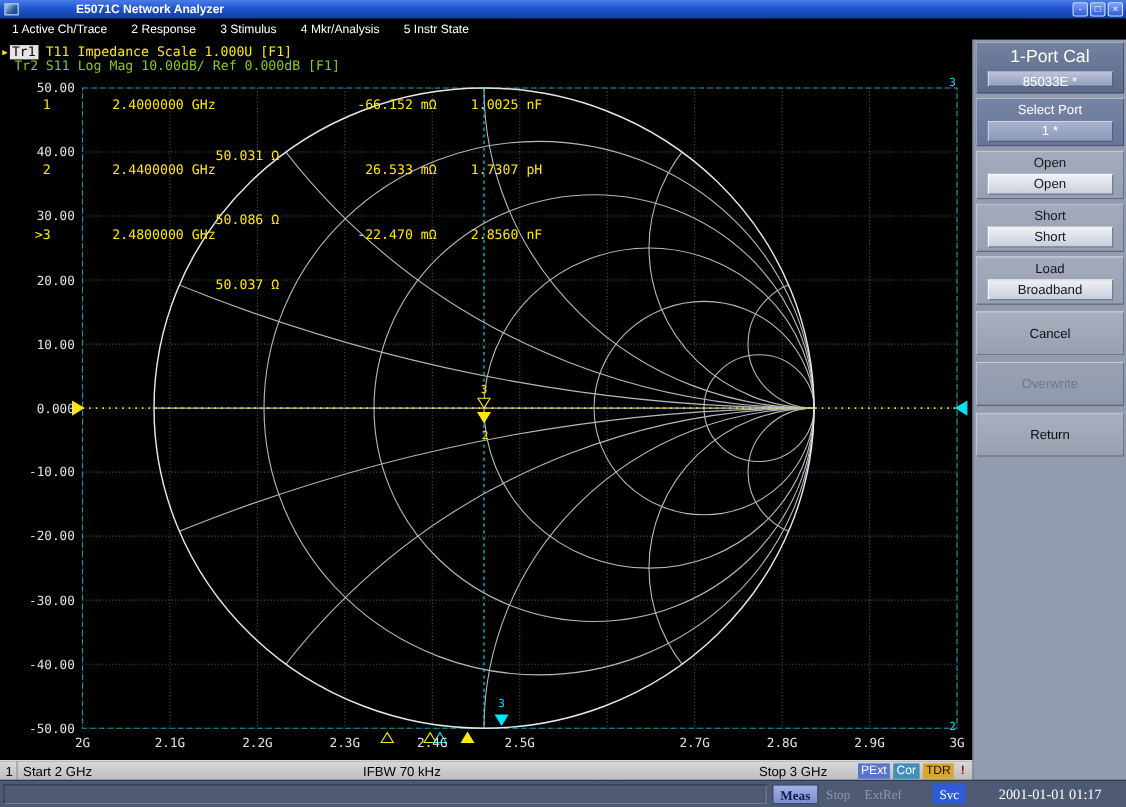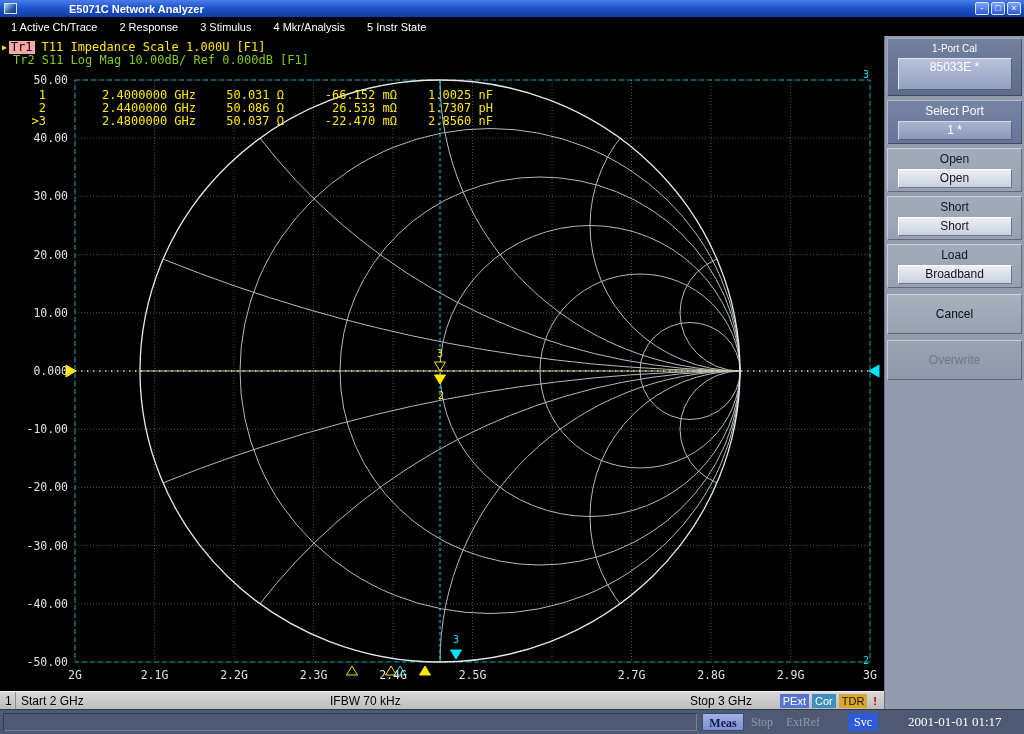--- a/index.html
+++ b/index.html
@@ -27,42 +27,42 @@
   .menu-item{color:#fff;font:11px "Liberation Sans",sans-serif;padding:0 11px;white-space:nowrap;}
 
   
   .main{position:absolute;left:0;top:36px;width:884px;height:655px;background:#000;}
   #plot-svg{position:absolute;left:0;top:0;}
 
   .trace-line{position:absolute;display:flex;align-items:center;font-size:12px;line-height:13px;white-space:pre;}
   .trace-line.t1{left:2px;top:5px;color:#ffe800;}
   .trace-line.t2{left:13px;top:18px;color:#84cc16;}
   .tr-arrow{font-size:8px;margin-right:2px;color:#ffe800;}
-  .tr1-label{background:#fca5a5;color:#000;padding:0 2px;}
+  .tr1-label{background:#e5e5e5;color:#000;padding:0 2px;}
   .tr-info{margin-left:7px;}
 
   #marker-table{position:absolute;left:22px;top:53px;color:#ffe800;font-size:12px;line-height:13.2px;}
   .mk-row{display:flex;white-space:pre;}
   .mk-num{width:24px;text-align:right;}
   .mk-freq{width:140px;margin-left:10px;text-align:right;}
-  .mk-v1{width:88px;text-align:right;}
+  .mk-v1{width:88px;text-align:left;margin-top:46px;}
   .mk-v2{width:113px;text-align:right;}
   .mk-v3{width:96px;text-align:right;}
 
   .y-label{position:absolute;left:20px;width:48px;text-align:right;color:#e2e2e2;
     font-size:11.5px;line-height:14px;}
   .x-label{position:absolute;color:#e2e2e2;font-size:11.5px;transform:translateX(-50%);}
 
   
   .softpanel{position:absolute;left:884px;top:36px;width:140px;height:673px;
     background:#939cae;border-left:1px solid #6a7388;font-family:"Liberation Sans",sans-serif;}
   .sk-header{margin:2px;padding:5px 0 6px;background:linear-gradient(#73819f,#5d6b8c);
     box-shadow:inset 1px 1px 0 rgba(255,255,255,.35),inset -1px -1px 0 rgba(0,0,0,.35);}
-  .sk-title{color:#fff;font-size:10px;text-align:center;margin-bottom:4px;}
-  .sk-title-btn{display:block;margin:0 auto;width:114px;height:32px;line-height:17px;
+  .sk-title{color:#fff;font-size:16px;text-align:center;margin-bottom:4px;}
+  .sk-title-btn{display:block;margin:0 auto;width:114px;height:14px;line-height:17px;
     background:linear-gradient(#b9c2da,#92a0bf);border:1px solid;
     border-color:#dde3ef #55607a #55607a #dde3ef;color:#fff;font-size:12px;text-align:center;}
   .sk{margin:4px 2px;padding:4px 0;
     box-shadow:inset 1px 1px 0 rgba(255,255,255,.45),inset -1px -1px 0 rgba(0,0,0,.35);}
   .sk-label{font-size:12px;text-align:center;margin-bottom:3px;}
   .sk-value{display:block;margin:0 auto;width:114px;height:19px;line-height:17px;
     border:1px solid;font-size:12px;text-align:center;}
   .sk-dark{background:linear-gradient(#7684a4,#66749a);}
   .sk-dark .sk-label{color:#fff;}
   .sk-dark .sk-value{background:linear-gradient(#a9b3ce,#8c98b8);color:#fff;
@@ -261,20 +261,23 @@
       <div class="sk sk-light">
         <div class="sk-label">Load</div>
         <div class="sk-value">Broadband</div>
       </div>
       <div class="sk sk-plain sk-single">
         <div class="sk-label">Cancel</div>
       </div>
       <div class="sk sk-disabled sk-single">
         <div class="sk-label">Overwrite</div>
       </div>
+      <div class="sk sk-plain sk-single">
+        <div class="sk-label">Return</div>
+      </div>
     </div>
 </div>
 
 <div class="chanbar">
   <span class="ch-num">1</span>
   <span class="ch-div"></span>
   <span class="ch-start">Start 2 GHz</span>
   <span class="ch-ifbw">IFBW 70 kHz</span>
   <span class="ch-stop">Stop 3 GHz</span>
   <div id="ch-indicators">

